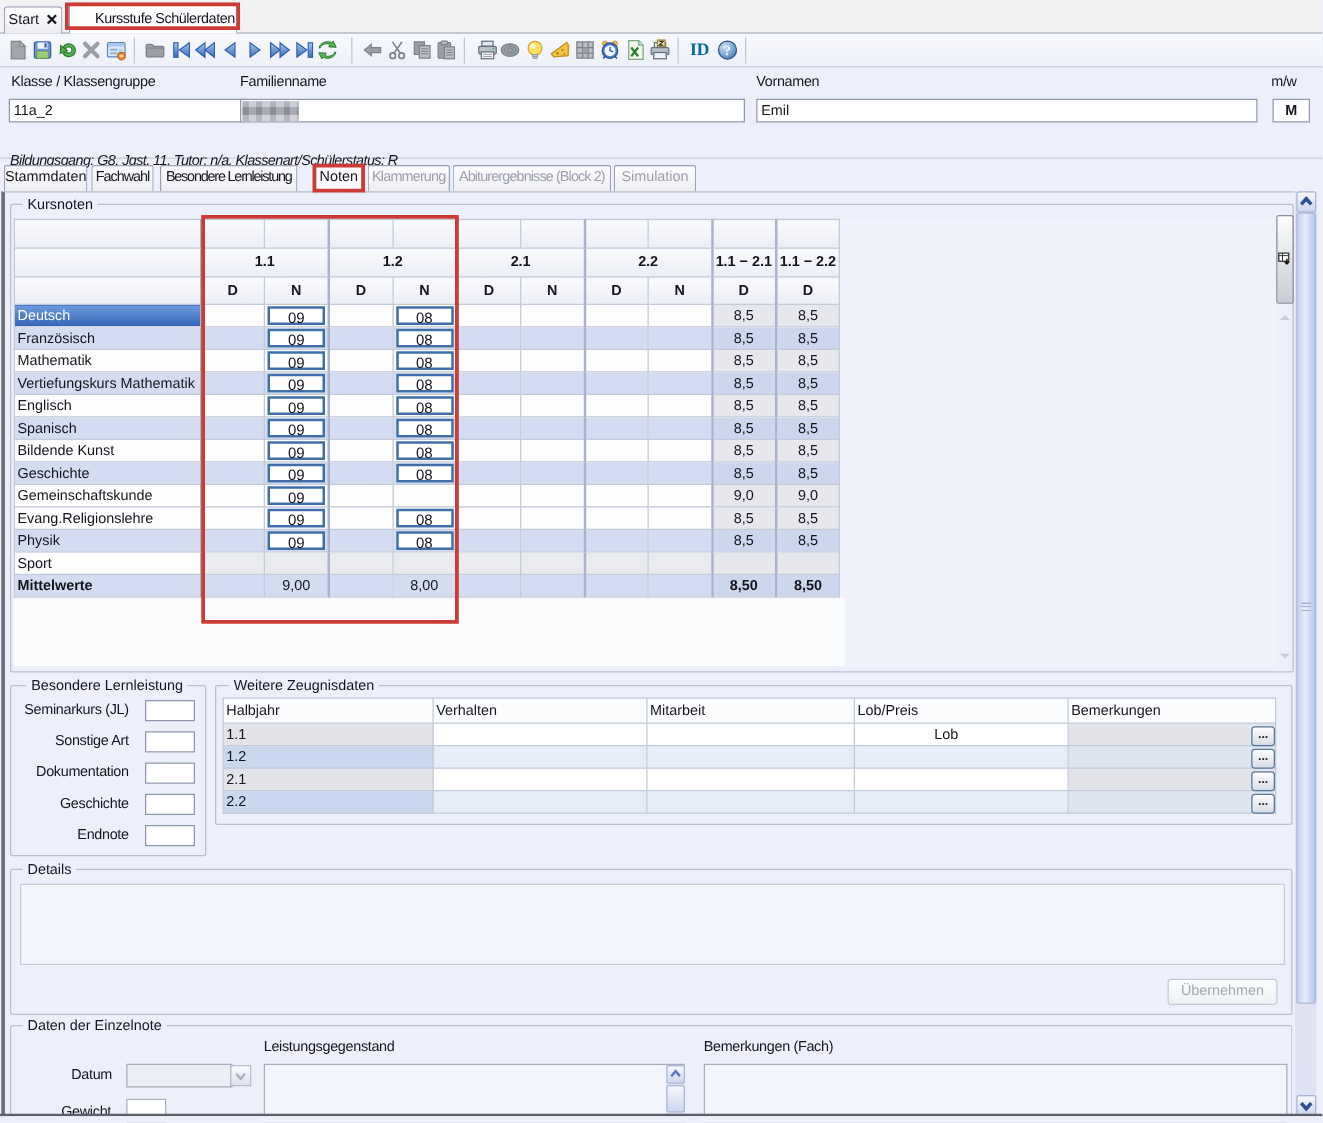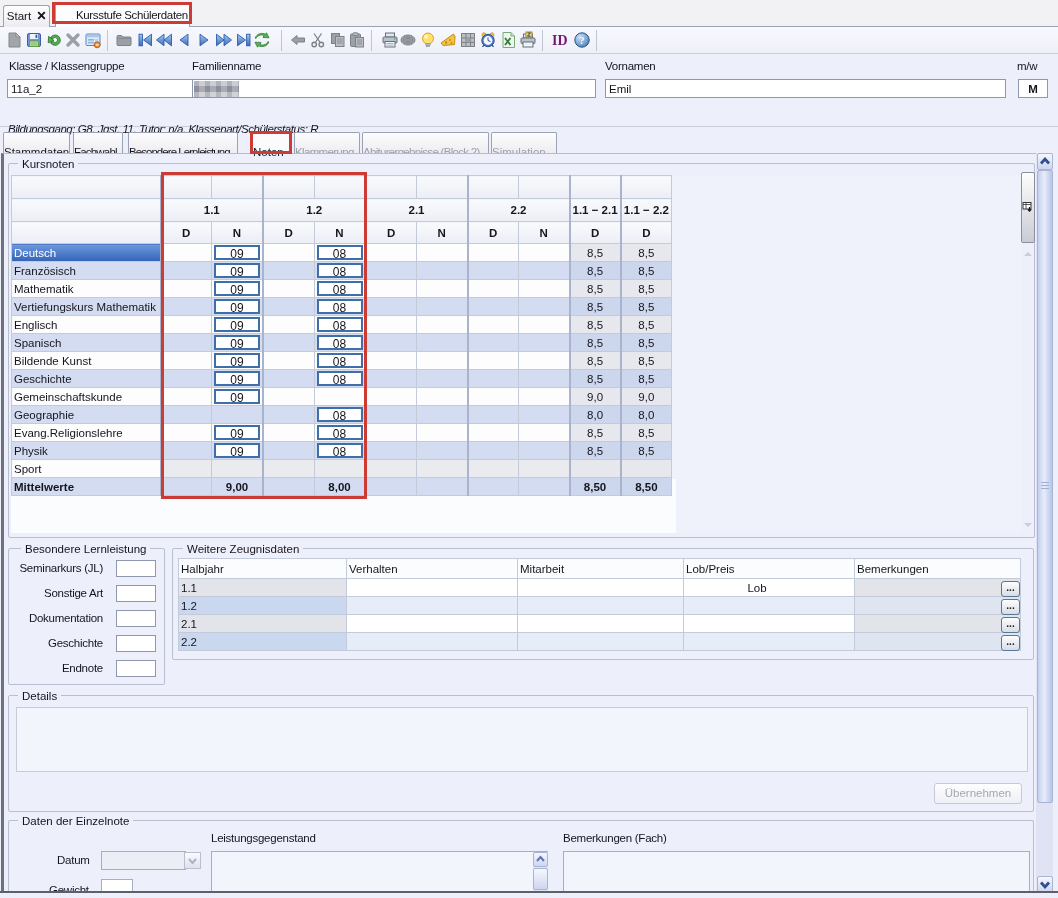--- a/index.html
+++ b/index.html
@@ -13,41 +13,41 @@
 
 #toolbar { left:0; top:27px; width:1058px; height:27px; background:linear-gradient(#f8f9fe,#eef0f8); border-bottom:1px solid #c9cedd; }
 .tsep { position:absolute; top:30px; width:1px; height:21px; background:#c0c5d4; }
 .ticon { position:absolute; top:5px; width:18px; height:18px; }
 .ticon svg { width:100%; height:100%; display:block; }
 
 #formarea { left:0; top:55px; width:1058px; height:72px; background:#edeffa; border-bottom:1px solid #c9cedd; }
 .flabel { position:absolute; font-size:11.5px; color:#15151e; letter-spacing:-0.25px; }
 .finput { position:absolute; height:19px; background:#fff; border:1px solid #8e97ad; }
 
-.ptab { position:absolute; height:21px; border:1px solid #9aa2b4; border-bottom:none; border-radius:2px 2px 0 0; background:linear-gradient(#fdfdfe,#ededf2); font-size:11.5px; white-space:nowrap; padding-top:13px; }
+.ptab { position:absolute; height:21px; border:1px solid #9aa2b4; border-bottom:none; border-radius:2px 2px 0 0; background:linear-gradient(#fdfdfe,#ededf2); font-size:11.5px; white-space:nowrap; text-align:center; padding-top:3px; }
 .ptab.active { background:#fbfbfe; height:22px; z-index:3; }
 .ptab.dis { color:#9ba0ab; }
 
 .gbox { position:absolute; border:1px solid #b9bfd2; border-radius:2px; }
 .gtitle { position:absolute; top:-5px; background:#edeffa; padding:0 4px; font-size:11.5px; line-height:11px; }
 
 #ktable { border-collapse:collapse; font-size:11.5px; }
 #ktable td { border:1px solid #c3cada; padding:0 2px; height:18px; overflow:hidden; white-space:nowrap; background:#fdfdfe; }
 #ktable .hr td { background:linear-gradient(#f9fafc,#eceef6); text-align:center; font-weight:bold; }
 #ktable .r1 td { height:23px; }
 #ktable .r2 td { height:23px; }
 #ktable .r3 td { height:22px; }
 #ktable .gb { border-left:2px solid #aab3cc; }
 .rowname { width:149px; max-width:149px; }
 .cD,.cN { width:51px; text-align:center; }
 .cA { width:51px; text-align:center; }
 #ktable td.cA { background:#e7e8ee; }
 #ktable tr.alt td { background:#d3dcf1; }
 #ktable tr.alt td.cA { background:#ccd6ec; }
-.mwv { font-weight:bold; text-align:center; }
+.mwv { font-weight:normal; text-align:center; }
 #wtable .wh td { background:#fbfcfe; font-weight:normal; height:20px; }
 #ktable tr.hr td, #ktable tr.hr td.cA { background:linear-gradient(#f9fafc,#eceef6); }
 #ktable tr.sport td.cD, #ktable tr.sport td.cN { background:#eaebef; }
 .nbox { display:inline-block; width:46px; height:15px; line-height:14px; border:2px solid #3f6fa8; background:#fff; text-align:center; font-size:12px; }
 
 #ktable td.sel { background:linear-gradient(#6d99dc,#3363b8) !important; color:#fff; }
 
 .redbox { position:absolute; border:3px solid #cc3c34; z-index:9; }
 
 #wtable { border-collapse:collapse; font-size:11.5px; }
@@ -300,21 +300,21 @@
         </defs>
         <circle cx="9" cy="9" r="7.2" fill="url(#hg)" stroke="#2a5080"></circle>
         <text x="9" y="13" font-size="11" font-weight="bold" font-family="Liberation Serif" fill="#eef6ff" text-anchor="middle">?</text>
       </svg>
     </div>
 <div class="tsep" style="left:107px;"></div>
 <div class="tsep" style="left:281px;"></div>
 <div class="tsep" style="left:371px;"></div>
 <div class="tsep" style="left:542px;"></div>
 <div class="tsep" style="left:596px;"></div>
-<div class="abs" style="left:552px; top:33px; width:18px; font-family:'Liberation Serif',serif; font-weight:bold; font-size:14px; color:#701a75;">ID</div>
+<div class="abs" style="left:552px; top:33px; width:18px; font-family:'Liberation Serif',serif; font-weight:bold; font-size:14px; color:#0369a1;">ID</div>
 </div>
 
 <div class="abs" id="formarea"></div>
 <div class="flabel" style="left:9px; top:60px;">Klasse / Klassengruppe</div>
 <div class="flabel" style="left:192px; top:60px;">Familienname</div>
 <div class="flabel" style="left:605px; top:60px;">Vornamen</div>
 <div class="flabel" style="left:1017px; top:60px;">m/w</div>
 <div class="finput" style="left:7px; top:79px; width:190px;"><span style="padding-left:3px; line-height:18px;">11a_2</span></div>
 <div class="finput" style="left:192px; top:79px; width:404px;">
     <span style="position:absolute; left:1px; top:1px; width:45px; height:16px; background:repeating-linear-gradient(90deg, rgba(140,142,152,0.45) 0 5px, rgba(200,202,210,0.45) 5px 11px), linear-gradient(#ced1da 0 5px, #8f929b 5px 11px, #d8dade 11px 16px); filter:blur(0.6px);"></span>
@@ -487,33 +487,20 @@
           <td class="cN"><span class="nbox">09</span></td>
           <td class="cD gb"></td>
           <td class="cN"></td>
           <td class="cD gb"></td>
           <td class="cN"></td>
           <td class="cD gb"></td>
           <td class="cN"></td>
           <td class="cA gb">9,0</td>
           <td class="cA gb">9,0</td>
         </tr>
-<tr class="alt">
-          <td class="rowname">Geographie</td>
-          <td class="cD gb"></td>
-          <td class="cN"></td>
-          <td class="cD gb"></td>
-          <td class="cN"><span class="nbox">08</span></td>
-          <td class="cD gb"></td>
-          <td class="cN"></td>
-          <td class="cD gb"></td>
-          <td class="cN"></td>
-          <td class="cA gb">8,0</td>
-          <td class="cA gb">8,0</td>
-        </tr>
 <tr class="">
           <td class="rowname">Evang.Religionslehre</td>
           <td class="cD gb"></td>
           <td class="cN"><span class="nbox">09</span></td>
           <td class="cD gb"></td>
           <td class="cN"><span class="nbox">08</span></td>
           <td class="cD gb"></td>
           <td class="cN"></td>
           <td class="cD gb"></td>
           <td class="cN"></td>

